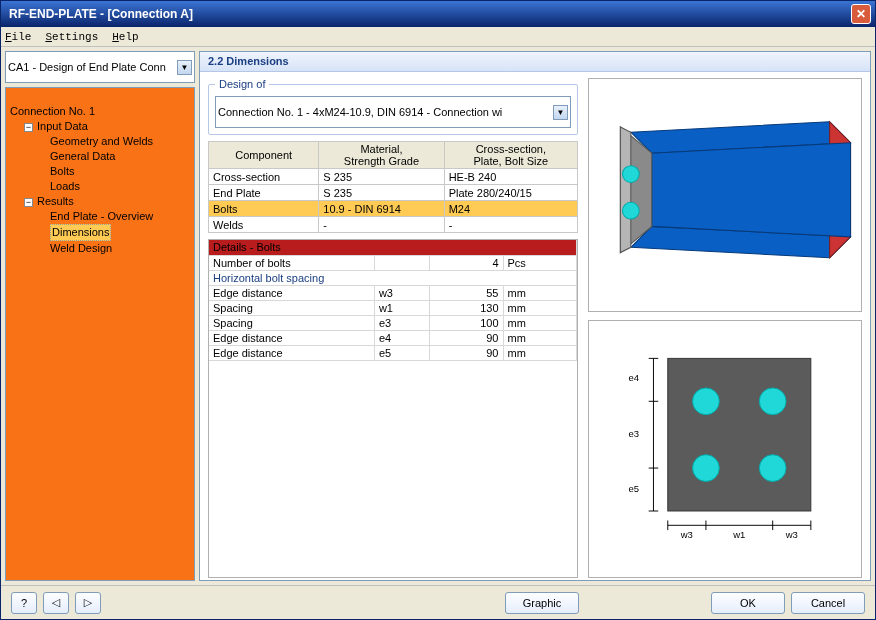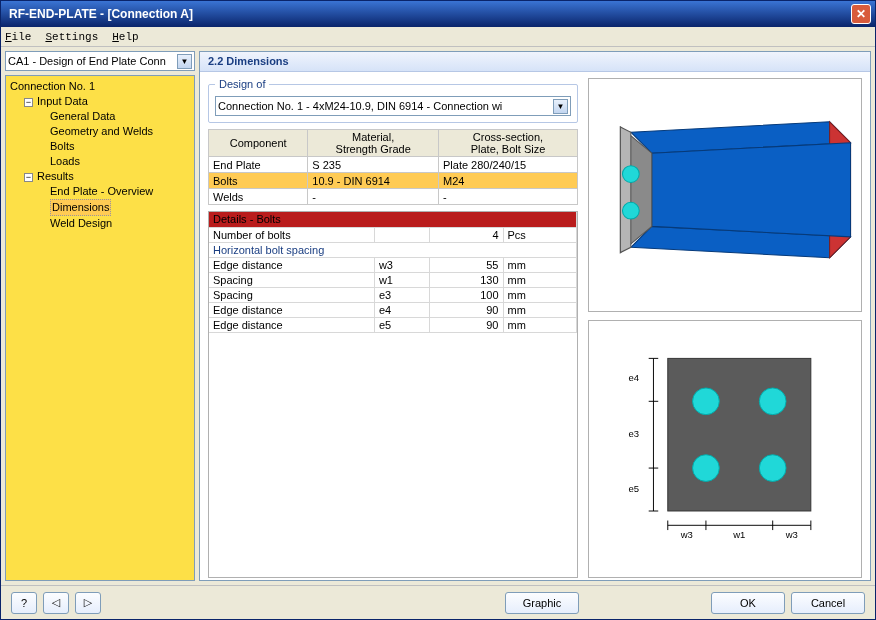--- a/index.html
+++ b/index.html
@@ -6,24 +6,24 @@
   html, body { margin:0; padding:0; font-family: Tahoma, Arial, sans-serif; font-size:11px; color:#000; background:#fff; }
   .window { width:876px; height:620px; border:1px solid #0a246a; background:#ece9d8; display:flex; flex-direction:column;justify-content:space-between; }
   .titlebar { height:26px; background:linear-gradient(to bottom,#3a74d4,#0a246a); color:#fff; display:flex; align-items:center; padding:0 4px; }
   .titlebar .title { flex:1; font-weight:bold; font-size:12px; padding-left:4px; }
   .titlebar .close { width:20px; height:20px; background:#d85b3c; border:1px solid #fff; border-radius:3px; display:flex; align-items:center;justify-content:center; color:#fff; font-weight:bold; font-size:12px; cursor:pointer;}
   .menubar { height:20px; background:#ece9d8; display:flex; align-items:center; padding:0 4px; border-bottom:1px solid #c0c0c0;font-family:Liberation Mono, monospace;}
   .menubar span { margin-right:14px; cursor:default; }
   .menubar span:first-letter { text-decoration:underline; }
   .content { flex:1; display:flex; padding:4px; gap:4px; min-height:0;}
   .left { width:190px; display:flex; flex-direction:column; gap:4px;}
-  .combo { height:20px; border:1px solid #7f9db9; background:#fff; display:flex; align-items:center; padding:0 2px;}
+  .combo { height:32px; border:1px solid #7f9db9; background:#fff; display:flex; align-items:center; padding:0 2px;}
   .combo span { flex:1; white-space:nowrap; overflow:hidden; }
   .combo .arrow { width:15px; height:15px; border:1px solid #7f9db9; background:linear-gradient(#e8f0fb,#c3d6f0); font-size:8px; display:flex;align-items:center;justify-content:center;}
-  .tree { flex:1; border:1px solid #7f9db9; background:#fde047; padding:3px 4px; overflow:auto; line-height:15px;}
+  .tree { flex:1; border:1px solid #7f9db9; background:#f97316; padding:16px 4px; overflow:auto; line-height:15px;}
   .tree .node { white-space:nowrap; cursor:default;}
   .tree .i1 { padding-left:14px;}
   .tree .i2 { padding-left:40px;}
   .tree .sel { background:#ffcb54; border:1px dotted #999; display:inline-block; padding:0 1px;}
   .tree .box { display:inline-block; width:9px; height:9px; border:1px solid #888; text-align:center; line-height:7px; font-size:9px; margin-right:4px; background:#fff;}
   .right { flex:1; border:1px solid #7f9db9; background:#fff; display:flex; flex-direction:column; min-width:0;}
   .panelheader { height:20px; background:linear-gradient(#f0f4fd,#d6e3f8); border-bottom:1px solid #b6c7e5; font-weight:bold; color:#1a3e82; padding:3px 8px;}
   .panelbody { flex:1; padding:6px 8px 2px 8px; display:flex; gap:10px; min-height:0;}
   .cols-left { width:370px; display:flex; flex-direction:column; gap:6px;}
   fieldset.design { border:1px solid #b6c7e5; border-radius:2px; padding:6px; margin:0;}
@@ -69,22 +69,22 @@
   <div class="content">
 
     <div class="left">
       <div class="combo">
         <span>CA1 - Design of End Plate Conn</span>
         <div class="arrow">▼</div>
       </div>
       <div class="tree">
         <div class="node">Connection No. 1</div>
         <div class="node i1"><span class="box">−</span><span>Input Data</span></div>
+        <div class="node i2">Geometry and Welds</div>
         <div class="node i2">General Data</div>
-        <div class="node i2">Geometry and Welds</div>
         <div class="node i2">Bolts</div>
         <div class="node i2">Loads</div>
         <div class="node i1"><span class="box">−</span><span>Results</span></div>
         <div class="node i2">End Plate - Overview</div>
         <div class="node i2"><span class="sel">Dimensions</span></div>
         <div class="node i2">Weld Design</div>
       </div>
     </div>
 
     <div class="right">
@@ -102,20 +102,25 @@
 
           <table class="grid">
             <thead>
               <tr>
                 <th>Component</th>
                 <th>Material,<br>Strength Grade</th>
                 <th>Cross-section,<br>Plate, Bolt Size</th>
               </tr>
             </thead>
             <tbody id="comp-body">
+                <tr>
+                  <td>Cross-section</td>
+                  <td>S 235</td>
+                  <td>HE-B 240</td>
+                </tr>
                 <tr>
                   <td>End Plate</td>
                   <td>S 235</td>
                   <td>Plate 280/240/15</td>
                 </tr>
                 <tr class="selrow">
                   <td>Bolts</td>
                   <td>10.9 - DIN 6914</td>
                   <td>M24</td>
                 </tr>

